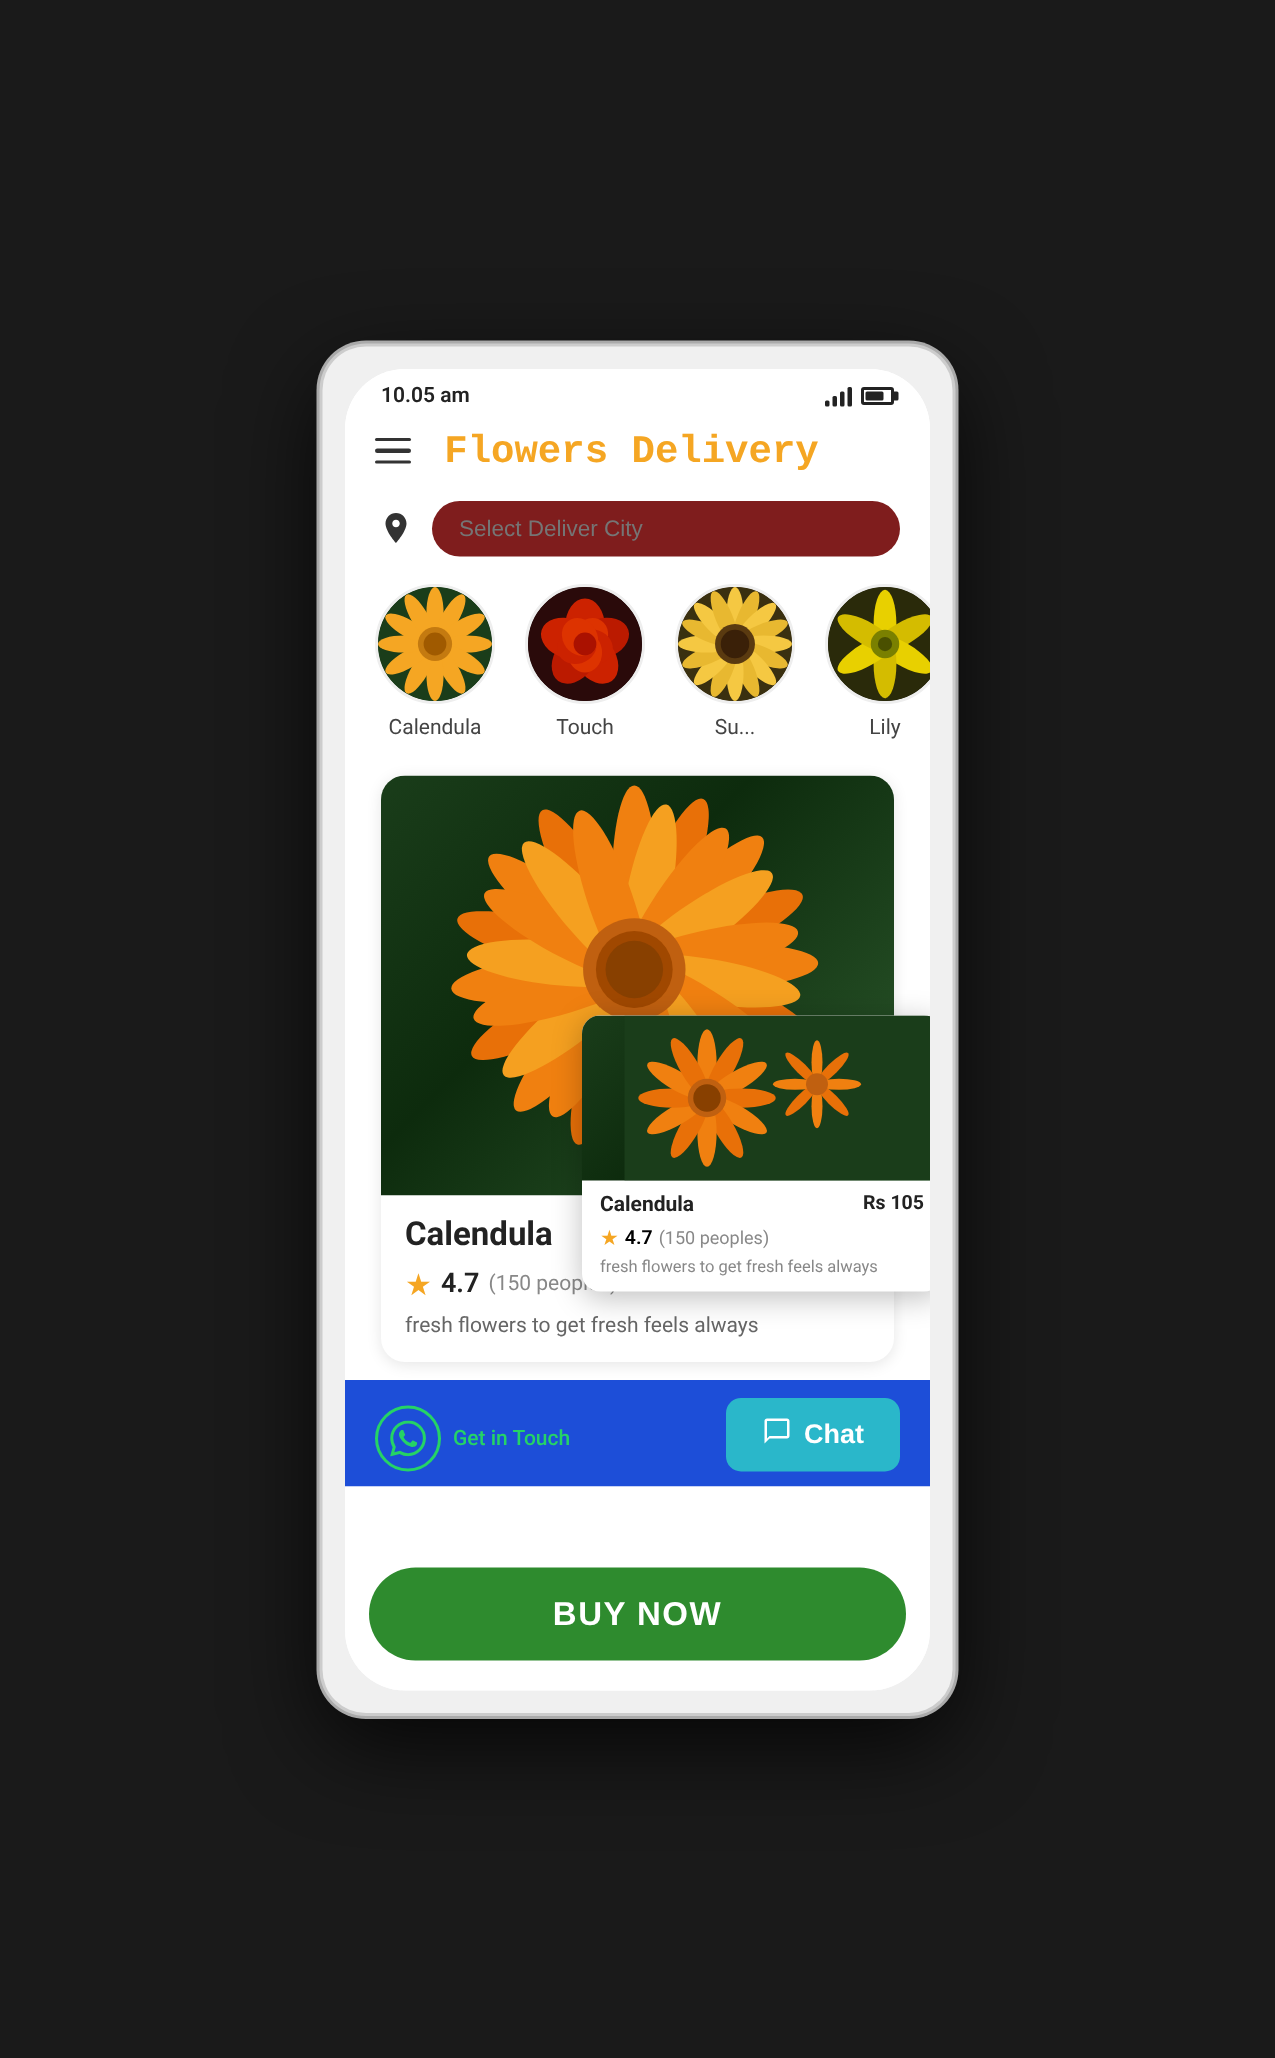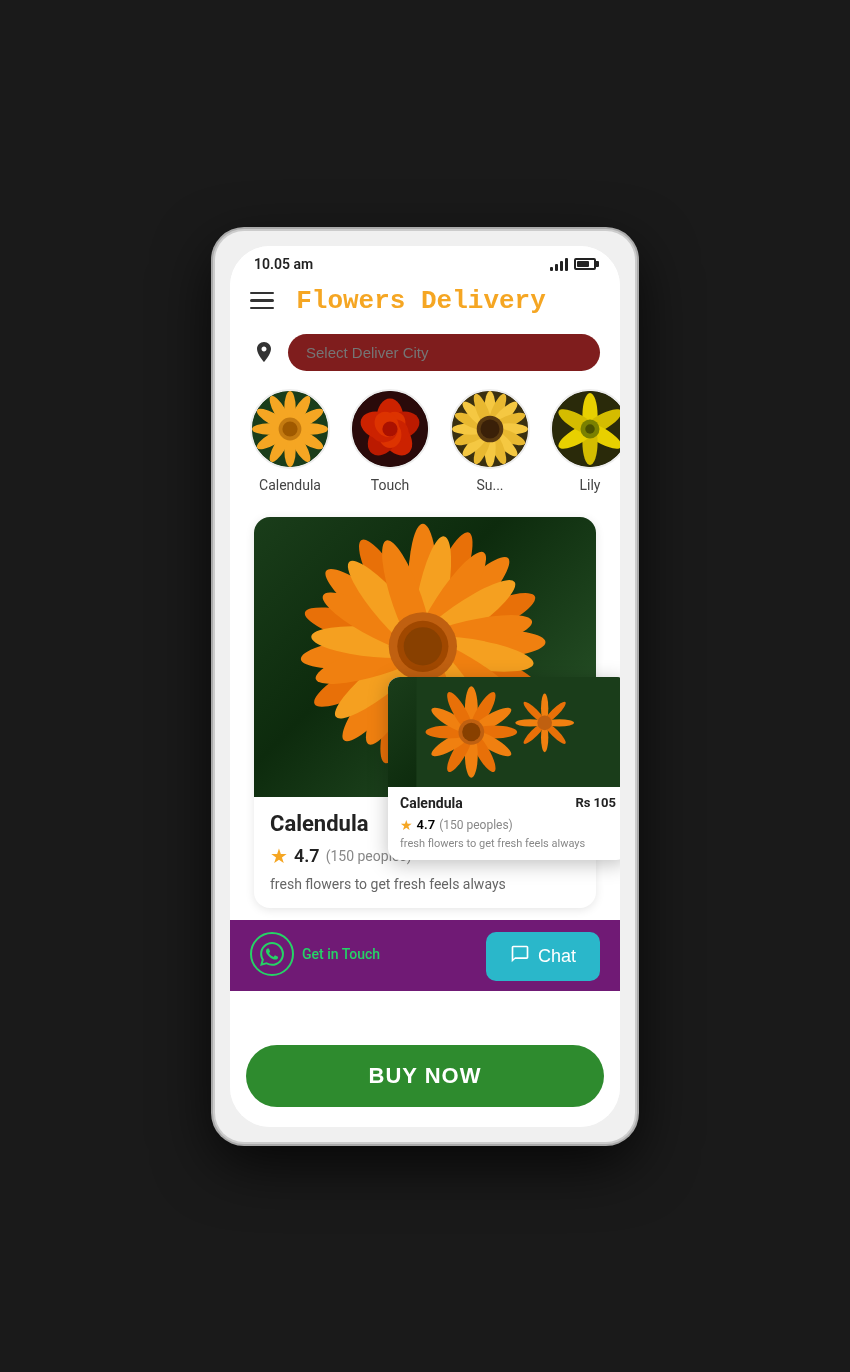--- a/index.html
+++ b/index.html
@@ -294,23 +294,23 @@
       color: #888;
     }
     .popup-desc {
       font-size: 11px;
       color: #888;
     }
     
     .bottom-actions {
       padding: 12px 20px 10px;
       display: flex;
-      align-items: flex-start;
+      align-items: flex-end;
       justify-content: space-between;
-      background: #701a75;
+      background: #1d4ed8;
     }
     .whatsapp-btn {
       display: flex;
       align-items: center;
       gap: 8px;
       cursor: pointer;
     }
     .whatsapp-circle {
       width: 44px;
       height: 44px;
@@ -327,21 +327,21 @@
       font-size: 14px;
       font-weight: 500;
     }
     .chat-btn {
       background: #2ab7ca;
       color: #fff;
       border: none;
       border-radius: 10px;
       padding: 12px 24px;
       font-size: 18px;
-      font-weight: 400;
+      font-weight: 700;
       cursor: pointer;
       display: flex;
       align-items: center;
       gap: 8px;
     }
     .chat-icon {
       font-size: 18px;
     }
     
     .buy-now-section {

